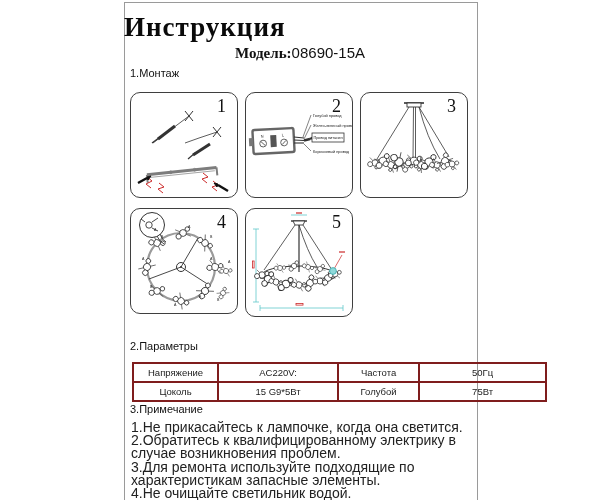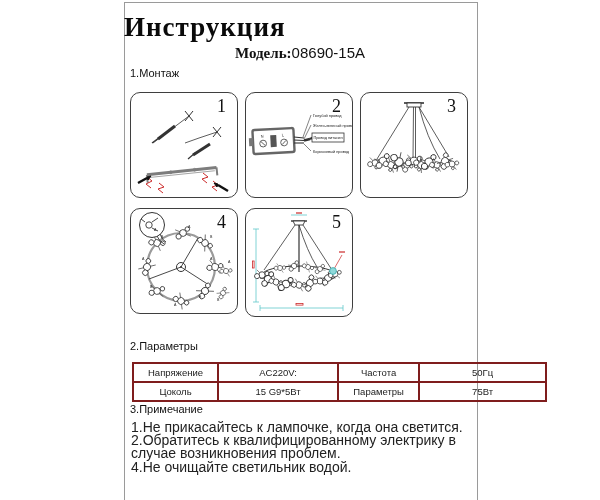--- a/index.html
+++ b/index.html
@@ -281,26 +281,27 @@
   <tbody>
       <tr>
     <td class="c1">Напряжение</td>
     <td class="c2">AC220V:</td>
     <td class="c3">Частота</td>
     <td class="c4">50Гц</td>
   </tr>
   <tr>
     <td class="c1">Цоколь</td>
     <td class="c2">15 G9*5Вт</td>
-    <td class="c3">Параметры</td>
+    <td class="c3">Голубой</td>
     <td class="c4">75Вт</td>
   </tr>
 </tbody>
   </table>
 
 <div class="sec" style="left:130px;top:403px;">3.Примечание</div>
 
 <div class="notes">
   <div>1.Не прикасайтесь к лампочке, когда она светится.</div>
   <div>2.Обратитесь к квалифицированному электрику в случае возникновения проблем.</div>
+  <div>3.Для ремонта используйте подходящие по характеристикам запасные элементы.</div>
   <div>4.Не очищайте светильник водой.</div>
 
 </div>
 
 </body></html>

